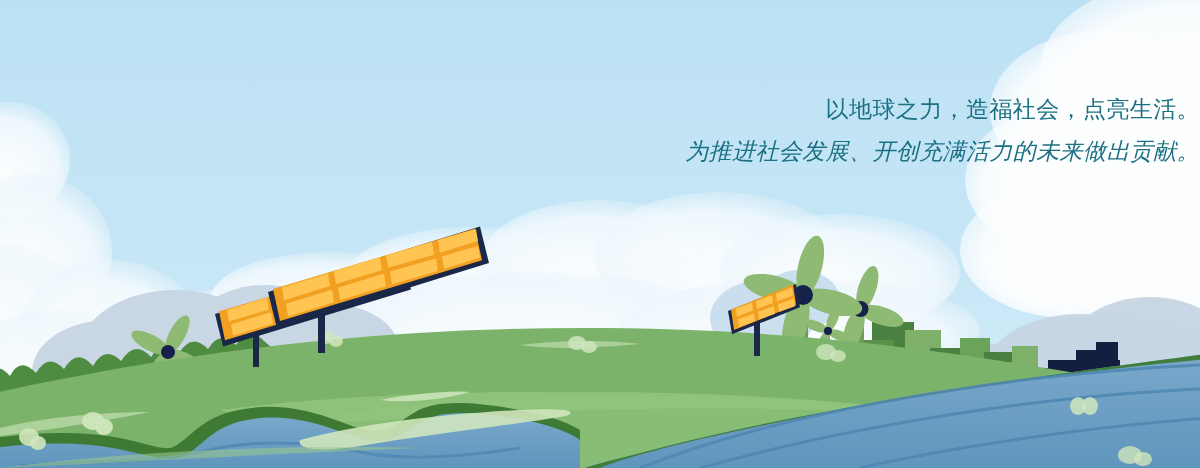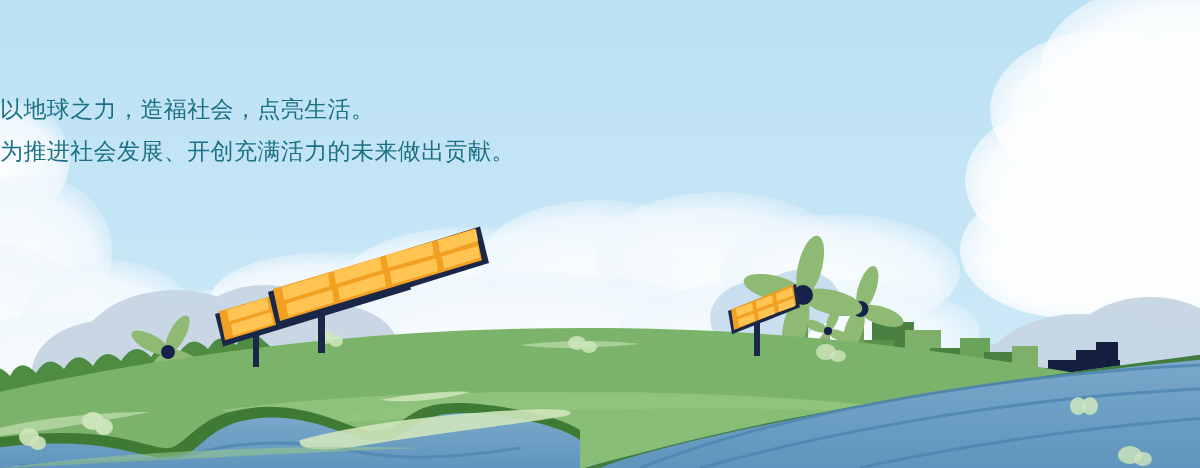--- a/index.html
+++ b/index.html
@@ -19,21 +19,21 @@
     inset: 0;
     width: 1200px;
     height: 468px;
     display: block;
   }
   #tagline {
     position: absolute;
     left: 0;
     right: 0;
     top: 88px;
-    text-align: left;
+    text-align: right;
     z-index: 5;
     pointer-events: none;
   }
   #tagline .line {
     display: block;
     color: #1b7083;
     font-size: 23px;
     line-height: 42px;
     letter-spacing: 0.4px;
     font-weight: 400;
@@ -358,16 +358,16 @@
 
       <g fill="#9ccb8a" opacity="0.55">
         <path d="M0 468 C 120 452, 280 444, 420 448 C 300 452, 140 462, 0 468 Z"></path>
       </g>
 
     </g>
   </svg>
 
   <div id="tagline">
     <span class="line" style="color: rgb(27, 112, 131);">以地球之力，造福社会，点亮生活。</span>
-    <span class="line" style="color: rgb(27, 112, 131);">为推进社会发展、开创充满活力的未来做出贡献。</span>
+    <span class="line" style="color: rgb(27, 112, 131); font-style: italic;">为推进社会发展、开创充满活力的未来做出贡献。</span>
   </div>
 
 </div>
 
 </body></html>

